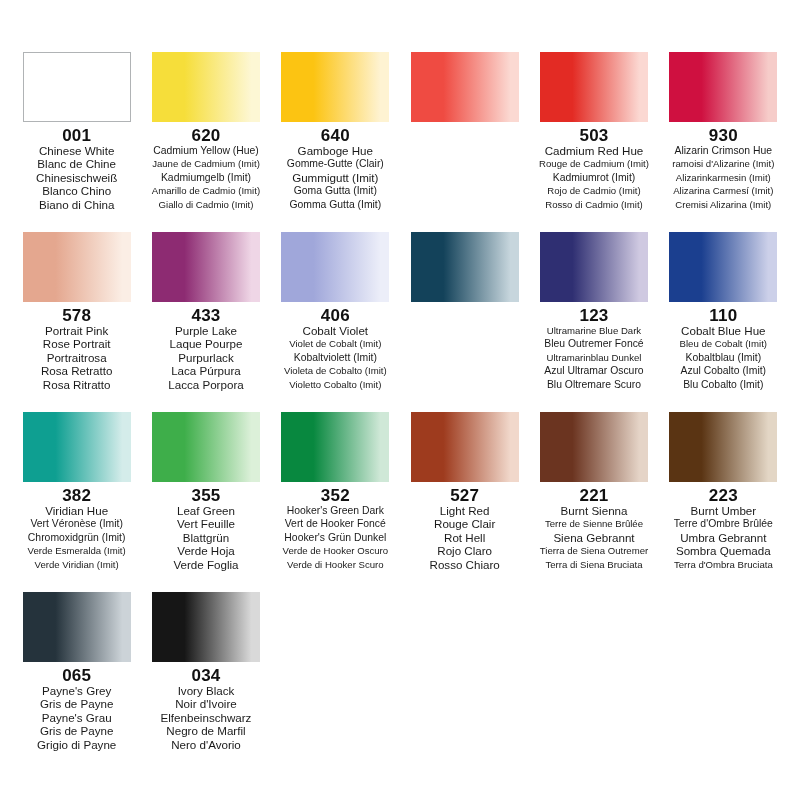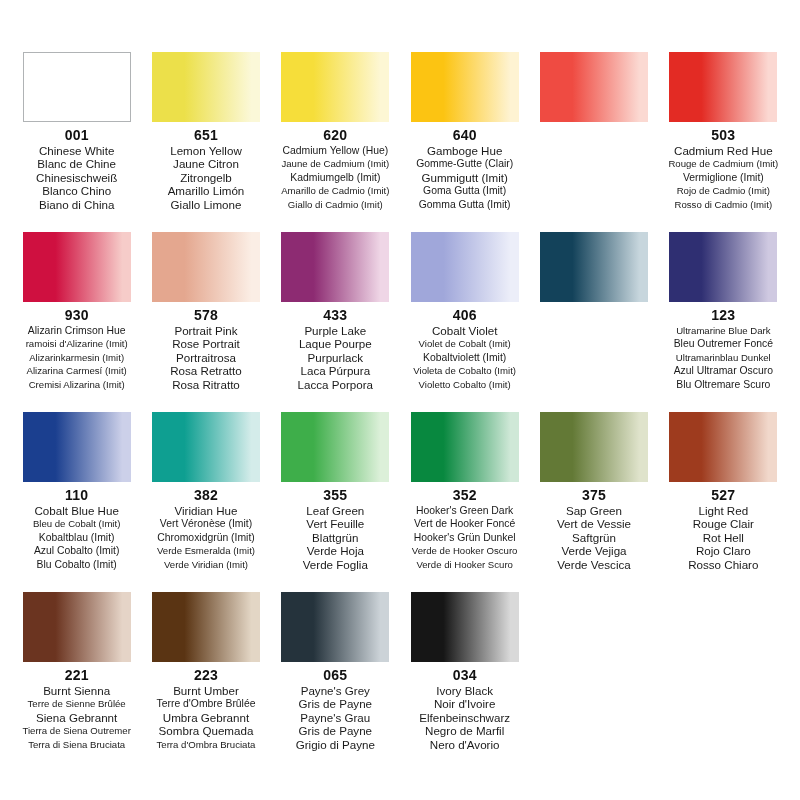--- a/index.html
+++ b/index.html
@@ -46,21 +46,21 @@
   .swatch.bordered {
     border: 1px solid #b0b3b5;
   }
   .labels {
     margin-top: 7px;
     text-align: center;
     width: 128px;
     line-height: 13.6px;
   }
   .code {
-    font-size: 14px;
+    font-size: 17px;
     font-weight: bold;
     letter-spacing: 0.2px;
     color: #111111;
     margin-bottom: 1px;
   }
   .name {
     font-size: 11.6px;
     font-weight: normal;
     color: #1a1a1a;
     white-space: nowrap;
@@ -82,31 +82,20 @@
         <div class="labels">
           <div class="code">001</div>
           <div class="name">Chinese White</div>
           <div class="name">Blanc de Chine</div>
           <div class="name">Chinesischweiß</div>
           <div class="name">Blanco Chino</div>
           <div class="name">Biano di China</div>
         </div>
       </div>
       <div class="color-cell">
-        <div class="swatch" style="background: linear-gradient(to right, rgb(236, 224, 74) 0%, rgb(236, 224, 74) 30%, rgb(251, 248, 216) 92%, rgb(251, 248, 216) 100%);"></div>
-        <div class="labels">
-          <div class="code">651</div>
-          <div class="name">Lemon Yellow</div>
-          <div class="name">Jaune Citron</div>
-          <div class="name">Zitrongelb</div>
-          <div class="name">Amarillo Limón</div>
-          <div class="name">Giallo Limone</div>
-        </div>
-      </div>
-      <div class="color-cell">
         <div class="swatch" style="background: linear-gradient(to right, rgb(246, 222, 58) 0%, rgb(246, 222, 58) 30%, rgb(253, 247, 212) 92%, rgb(253, 247, 212) 100%);"></div>
         <div class="labels">
           <div class="code">620</div>
           <div class="name sm">Cadmium Yellow (Hue)</div>
           <div class="name xs">Jaune de Cadmium (Imit)</div>
           <div class="name sm">Kadmiumgelb (Imit)</div>
           <div class="name xs">Amarillo de Cadmio (Imit)</div>
           <div class="name xs">Giallo di Cadmio (Imit)</div>
         </div>
       </div>
@@ -123,21 +112,21 @@
       </div>
       <div class="color-cell">
         <div class="swatch" style="background: linear-gradient(to right, rgb(239, 75, 66) 0%, rgb(239, 75, 66) 30%, rgb(251, 217, 210) 92%, rgb(251, 217, 210) 100%);"></div>
       </div>
       <div class="color-cell">
         <div class="swatch" style="background: linear-gradient(to right, rgb(227, 43, 36) 0%, rgb(227, 43, 36) 30%, rgb(251, 216, 210) 92%, rgb(251, 216, 210) 100%);"></div>
         <div class="labels">
           <div class="code">503</div>
           <div class="name">Cadmium Red Hue</div>
           <div class="name xs">Rouge de Cadmium (Imit)</div>
-          <div class="name sm">Vermiglione (Imit)</div>
+          <div class="name sm">Kadmiumrot (Imit)</div>
           <div class="name xs">Rojo de Cadmio (Imit)</div>
           <div class="name xs">Rosso di Cadmio (Imit)</div>
         </div>
       </div>
       <div class="color-cell">
         <div class="swatch" style="background: linear-gradient(to right, rgb(207, 16, 64) 0%, rgb(207, 16, 64) 30%, rgb(246, 204, 201) 92%, rgb(246, 204, 201) 100%);"></div>
         <div class="labels">
           <div class="code">930</div>
           <div class="name sm">Alizarin Crimson Hue</div>
           <div class="name xs">ramoisi d'Alizarine (Imit)</div>
@@ -231,31 +220,20 @@
         <div class="labels">
           <div class="code">352</div>
           <div class="name sm">Hooker's Green Dark</div>
           <div class="name sm">Vert de Hooker Foncé</div>
           <div class="name sm">Hooker's Grün Dunkel</div>
           <div class="name xs">Verde de Hooker Oscuro</div>
           <div class="name xs">Verde di Hooker Scuro</div>
         </div>
       </div>
       <div class="color-cell">
-        <div class="swatch" style="background: linear-gradient(to right, rgb(99, 121, 54) 0%, rgb(99, 121, 54) 30%, rgb(223, 227, 203) 92%, rgb(223, 227, 203) 100%);"></div>
-        <div class="labels">
-          <div class="code">375</div>
-          <div class="name">Sap Green</div>
-          <div class="name">Vert de Vessie</div>
-          <div class="name">Saftgrün</div>
-          <div class="name">Verde Vejiga</div>
-          <div class="name">Verde Vescica</div>
-        </div>
-      </div>
-      <div class="color-cell">
         <div class="swatch" style="background: linear-gradient(to right, rgb(158, 59, 30) 0%, rgb(158, 59, 30) 30%, rgb(241, 216, 203) 92%, rgb(241, 216, 203) 100%);"></div>
         <div class="labels">
           <div class="code">527</div>
           <div class="name">Light Red</div>
           <div class="name">Rouge Clair</div>
           <div class="name">Rot Hell</div>
           <div class="name">Rojo Claro</div>
           <div class="name">Rosso Chiaro</div>
         </div>
       </div>

